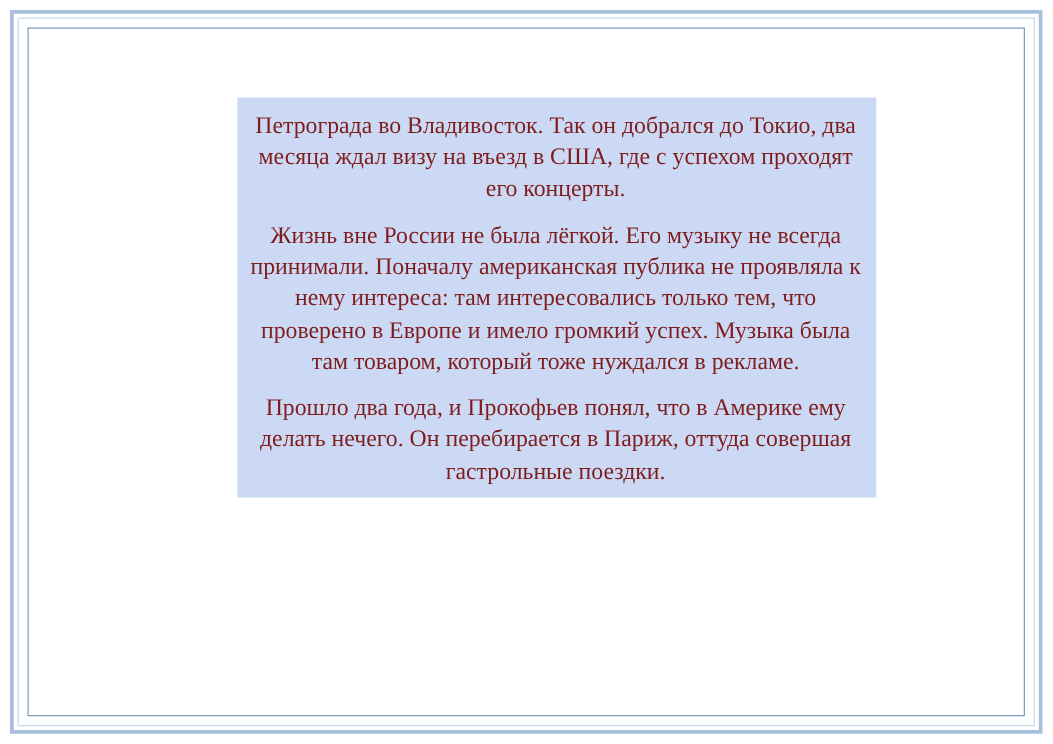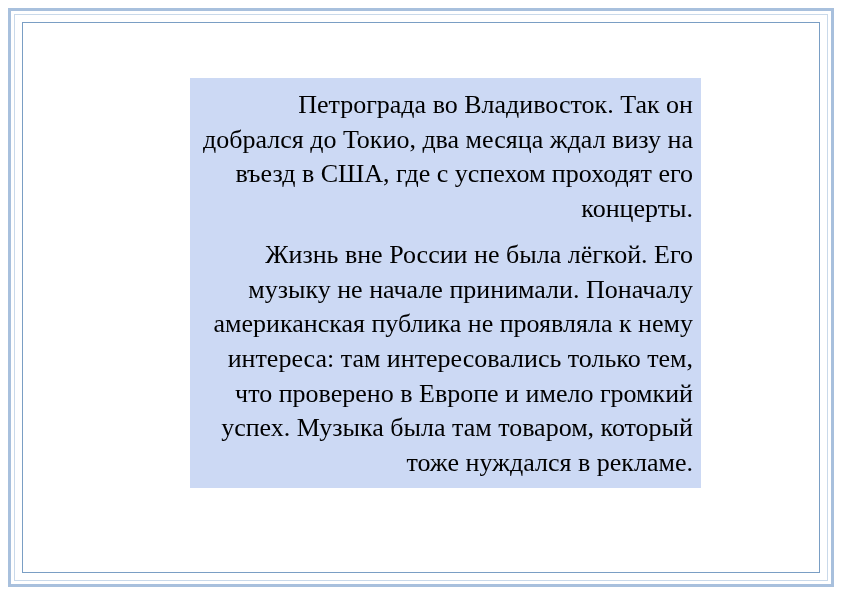--- a/index.html
+++ b/index.html
@@ -51,35 +51,36 @@
   .content-block {
     position: absolute;
     left: 190px;
     top: 78px;
     width: 511px;
     background: #ccd9f4;
     padding: 10px 8px 8px 6px;
     box-sizing: border-box;
   }
   .para {
-    font-size: 26px;
+    font-size: 19px;
     line-height: 1.33;
-    color: #000000;
+    color: #7f1d1d;
     margin: 0 0 12px 0;
-    text-align: right;
+    text-align: center;
   }
   .para:last-child {
     margin-bottom: 0;
   }
 </style>
 </head>
 <body>
 
 <div class="slide">
   <div class="frame-outer"></div>
   <div class="frame-mid"></div>
   <div class="frame-inner"></div>
 
   <div class="content-block">
     <p class="para">Петрограда во Владивосток. Так он добрался до Токио, два месяца ждал визу на въезд в США, где с успехом проходят его концерты.</p>
-    <p class="para">Жизнь вне России не была лёгкой. Его музыку не начале принимали. Поначалу американская публика не проявляла к нему интереса: там интересовались только тем, что проверено в Европе и имело громкий успех. Музыка была там товаром, который тоже нуждался в рекламе.</p>
+    <p class="para">Жизнь вне России не была лёгкой. Его музыку не всегда принимали. Поначалу американская публика не проявляла к нему интереса: там интересовались только тем, что проверено в Европе и имело громкий успех. Музыка была там товаром, который тоже нуждался в рекламе.</p>
+    <p class="para">Прошло два года, и Прокофьев понял, что в Америке ему делать нечего. Он перебирается в Париж, оттуда совершая гастрольные поездки.</p>
   </div>
 </div>
 
 </body></html>

